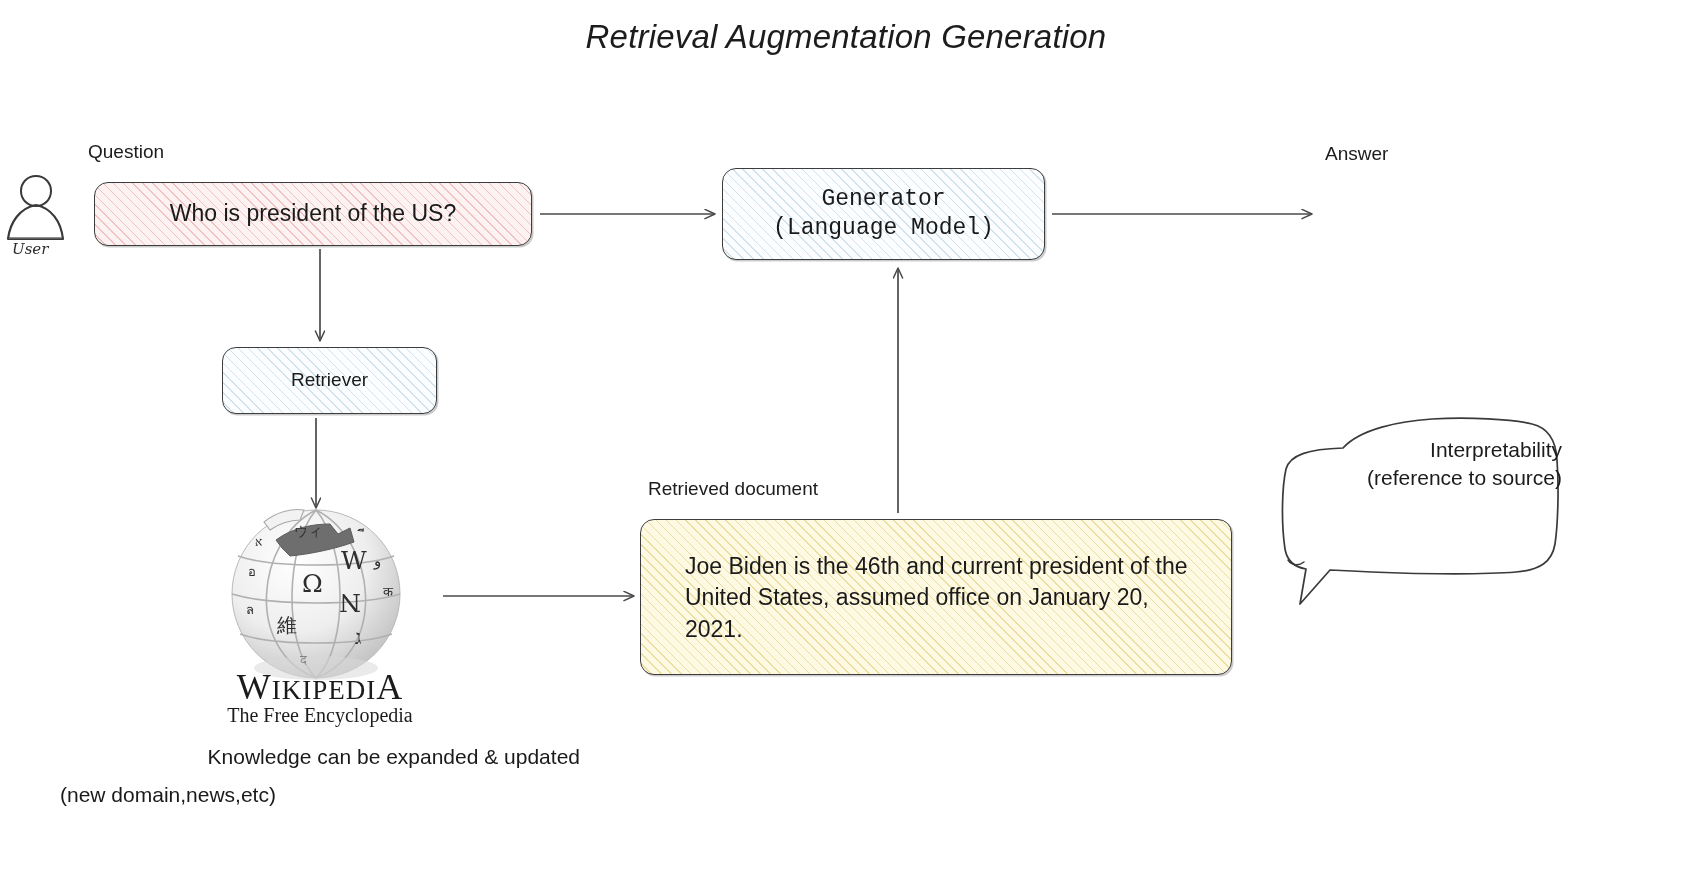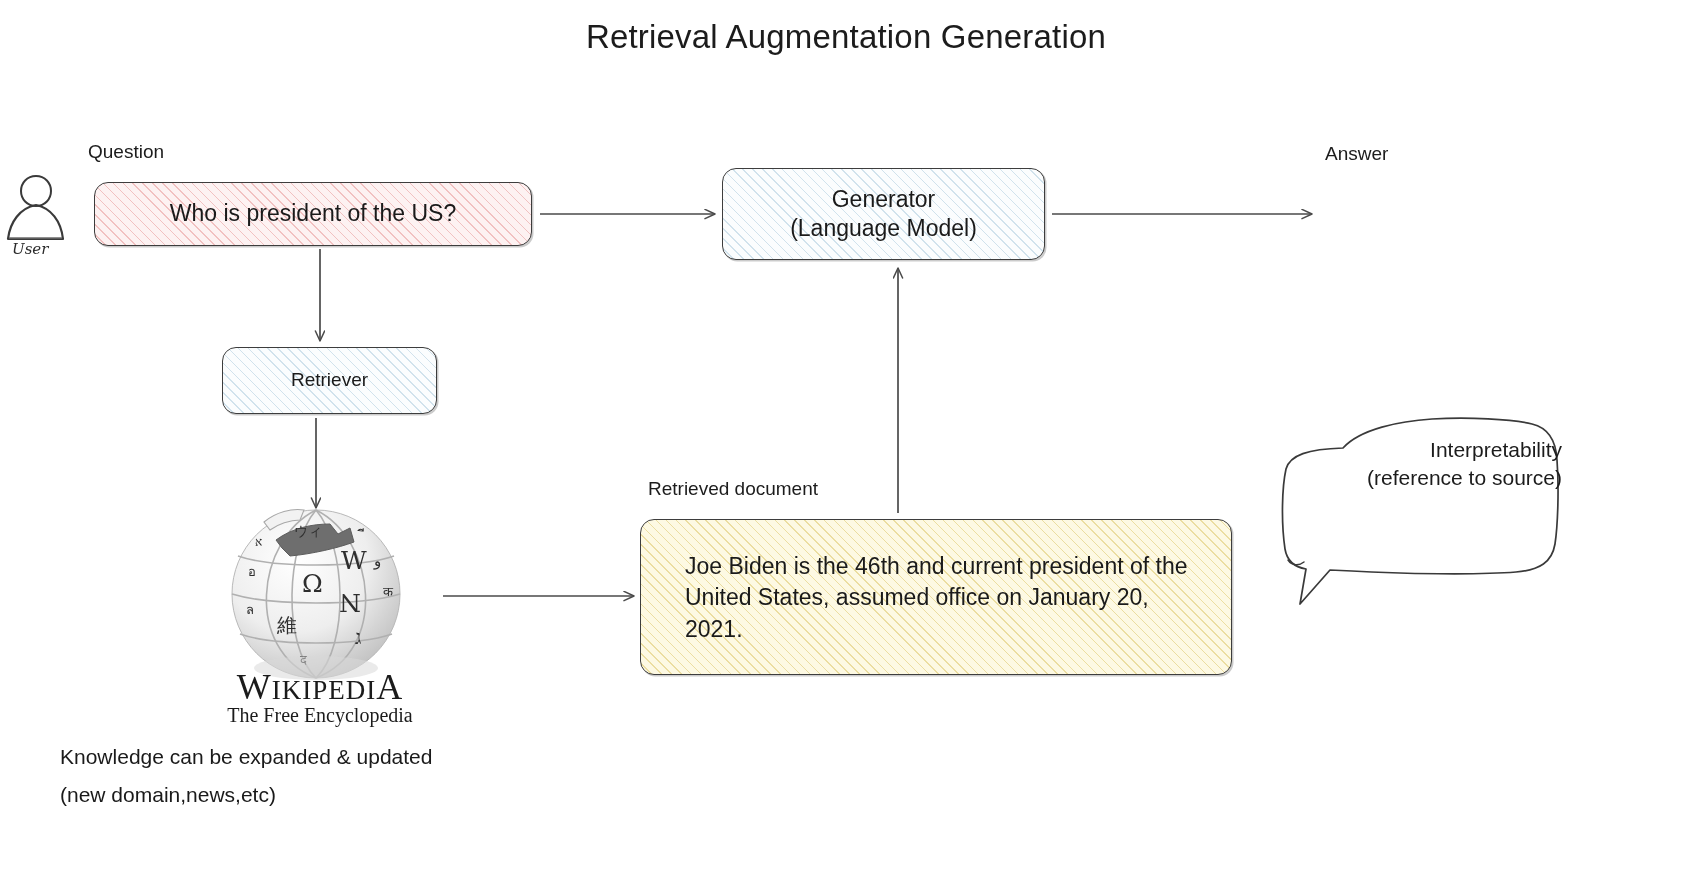--- a/index.html
+++ b/index.html
@@ -22,20 +22,21 @@
   
   .title {
     position: absolute;
     left: 0;
     top: 18px;
     width: 1692px;
     text-align: center;
     font-size: 33px;
     letter-spacing: 0.2px;
     color: #1c1c1c;
+    font-style: italic;
   }
 
   
   .caption {
     position: absolute;
     font-size: 19px;
     color: #1c1c1c;
     white-space: nowrap;
   }
 
@@ -84,20 +85,21 @@
   }
 
   
   #question-box {
     left: 94px; top: 182px; width: 438px; height: 64px;
     font-size: 23px;
   }
   #generator-box {
     left: 722px; top: 168px; width: 323px; height: 92px;
     font-size: 23px;
+    font-family: Liberation Mono, monospace;
   }
   #answer-box {
     left: 1318px; top: 184px; width: 238px; height: 62px;
     font-size: 23px;
   }
   #retriever-box {
     left: 222px; top: 347px; width: 215px; height: 67px;
     font-size: 19px;
   }
   #document-box {
@@ -157,21 +159,21 @@
     font-family: "Liberation Serif", serif;
     font-size: 20px;
     color: #1b1b1b;
   }
 
   
   #knowledge-line-1 {
     position: absolute;
     left: 60px; top: 745px;
     width: 520px;
-    text-align: left;
+    text-align: right;
     font-size: 21px;
   }
   #knowledge-line-2 {
     position: absolute;
     left: 60px; top: 783px;
     width: 520px;
     font-size: 21px;
   }
 </style>
 </head>

